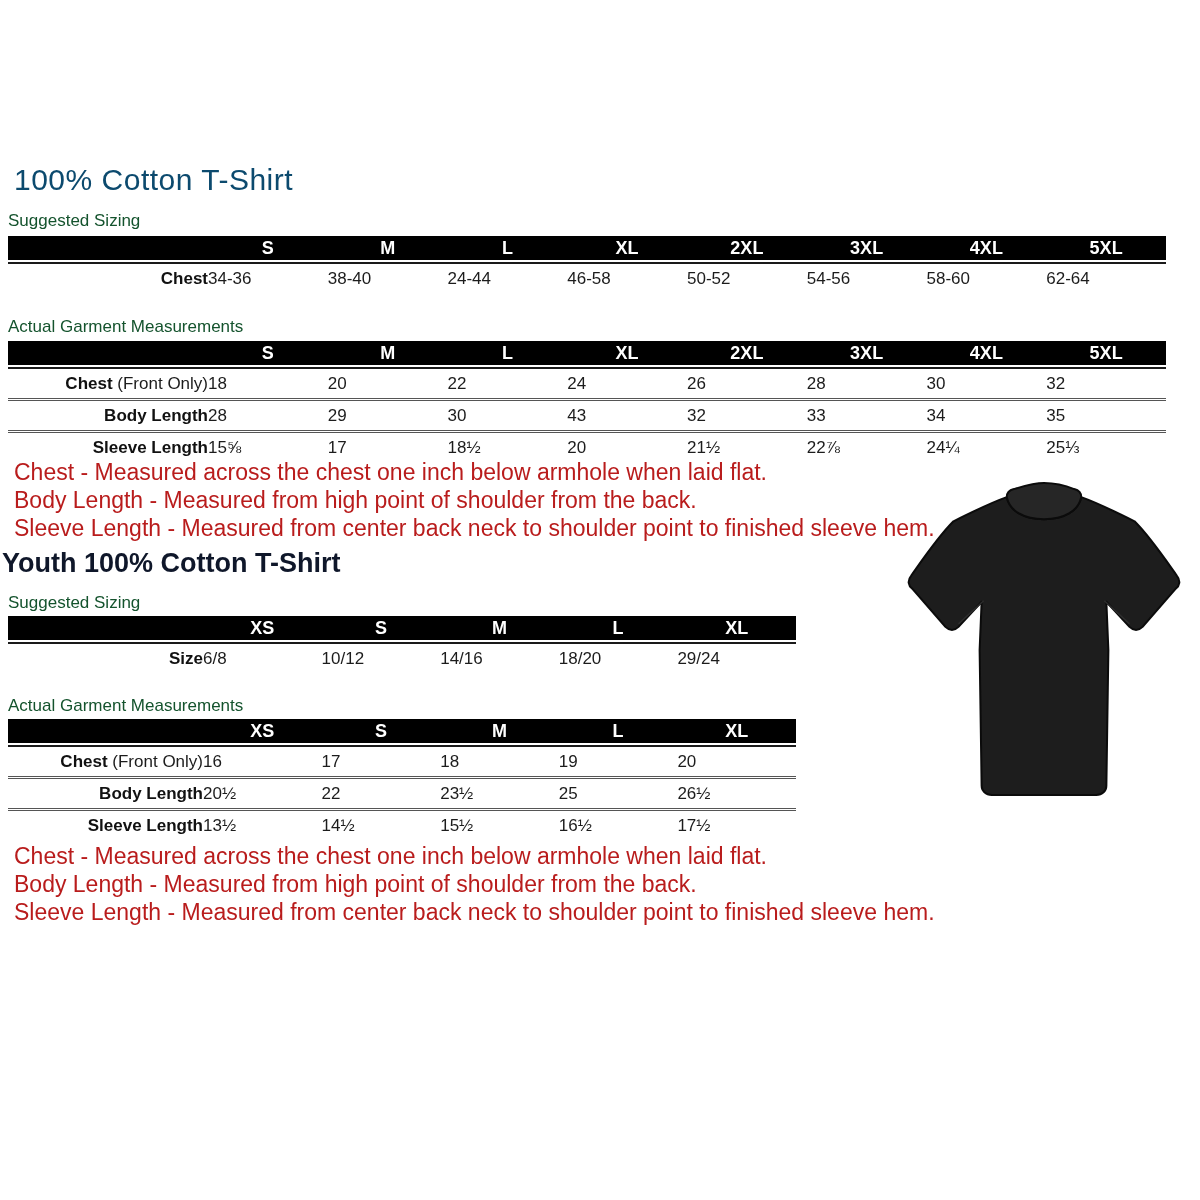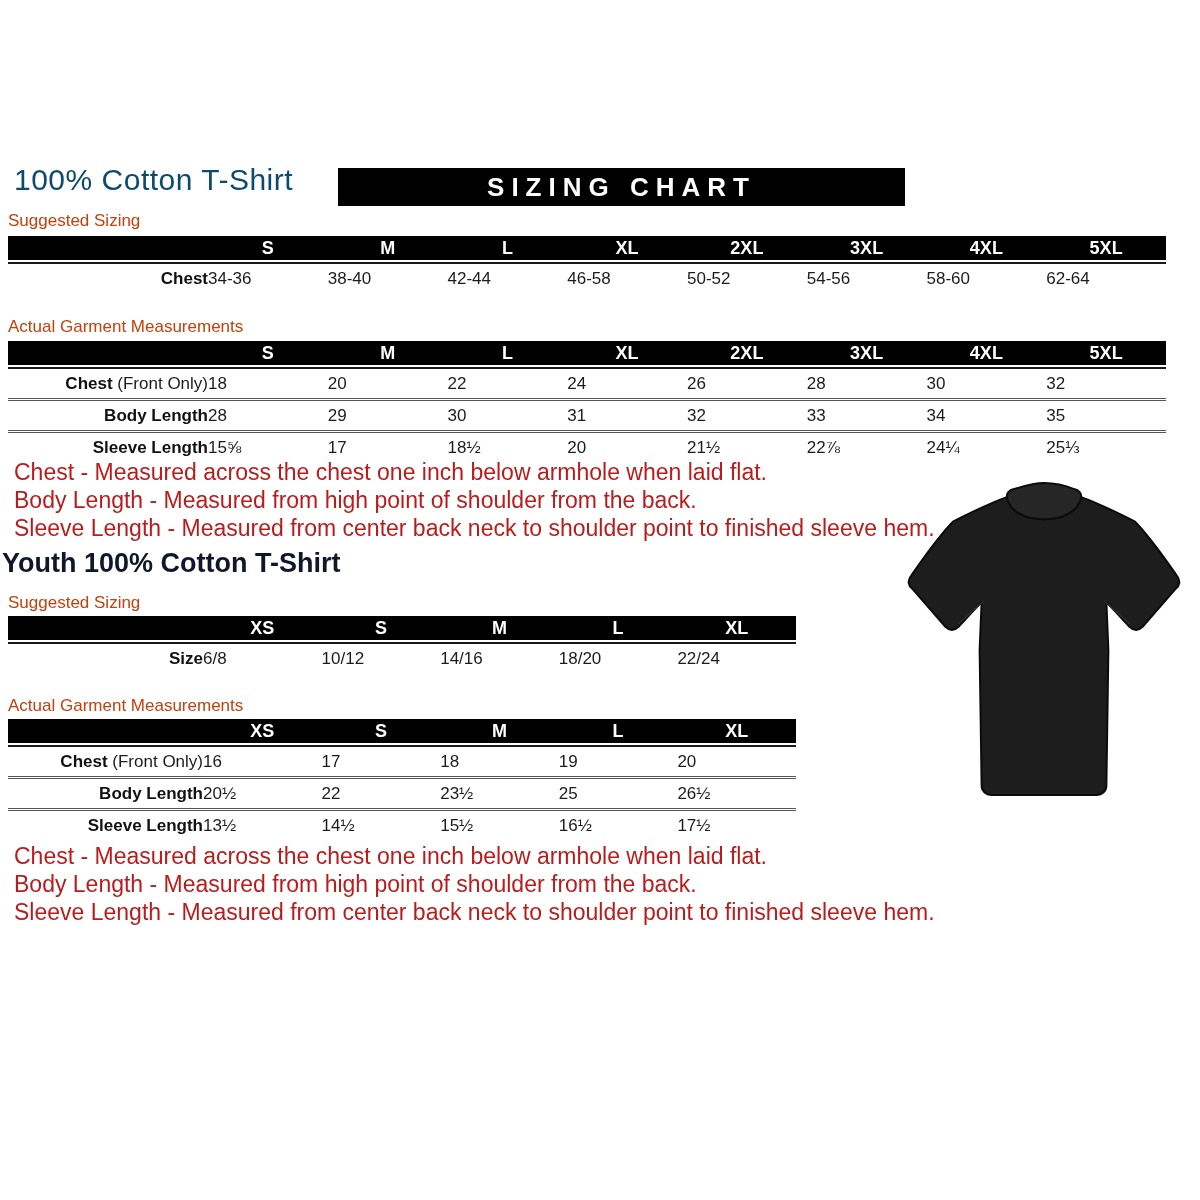--- a/index.html
+++ b/index.html
@@ -1,21 +1,21 @@
 <!DOCTYPE html>
 <html><head>
 <meta charset="utf-8">
 <style>
   html,body{margin:0;padding:0;background:#fff;}
   .page{position:relative;width:1200px;height:1200px;background:#fff;overflow:hidden;
         font-family:"Liberation Sans",sans-serif;color:#111;}
   .title{position:absolute;left:14px;top:163px;font-size:30px;font-weight:400;letter-spacing:.5px;color:#0c4a6e;}
   .banner{position:absolute;left:338px;top:168px;width:567px;height:38px;background:#000;color:#fff;
           font-weight:700;font-size:26px;letter-spacing:7px;text-align:center;line-height:39px;}
-  .sec-label{position:absolute;left:8px;font-size:17px;color:#c2410c;}
+  .sec-label{position:absolute;left:8px;font-size:17px;color:#14532d;}
   .youth-title{position:absolute;left:2px;top:548px;font-size:27px;font-weight:700;color:#0f172a;}
   table{position:absolute;left:8px;border-collapse:separate;border-spacing:0;table-layout:fixed;}
   .adult-table{width:1158px;}
   .youth-table{width:788px;}
   th{background:#000;color:#fff;font-size:18px;font-weight:700;height:24px;padding:0;text-align:center;
      border-bottom:2px solid #fff;}
   .adult-table .lbl{width:200px;}
   .youth-table .lbl{width:195px;}
   th.lbl{background:#000;}
   td{font-size:17px;height:29px;padding:0;color:#1c1c1c;}
@@ -25,21 +25,20 @@
   tbody tr + tr td{border-top:3px double #555;margin-top:25px;}
   .notes{position:absolute;left:14px;font-size:23px;line-height:28px;color:#b91c1c;}
   .tshirt{position:absolute;left:893px;top:473px;width:302px;height:342px;}
 </style>
 </head>
 <body>
 
 <div class="page">
 
   <div class="title">100% Cotton T-Shirt</div>
-  <div class="banner">SIZING CHART</div>
 
   <div class="sec-label" style="top:211px">Suggested Sizing</div>
   <table class="adult-table" style="top:236px">
       <thead>
         <tr>
           <th class="lbl"></th>
           <th>S</th>
           <th>M</th>
           <th>L</th>
           <th>XL</th>
@@ -47,21 +46,21 @@
           <th>3XL</th>
           <th>4XL</th>
           <th>5XL</th>
         </tr>
       </thead>
       <tbody>
         <tr>
           <td class="lbl"><b>Chest</b></td>
           <td>34-36</td>
           <td>38-40</td>
-          <td>42-44</td>
+          <td>24-44</td>
           <td>46-58</td>
           <td>50-52</td>
           <td>54-56</td>
           <td>58-60</td>
           <td>62-64</td>
         </tr>
       </tbody>
     </table>
 
   <div class="sec-label" style="top:317px">Actual Garment Measurements</div>
@@ -89,21 +88,21 @@
           <td>26</td>
           <td>28</td>
           <td>30</td>
           <td>32</td>
         </tr>
         <tr>
           <td class="lbl"><b>Body Length</b></td>
           <td>28</td>
           <td>29</td>
           <td>30</td>
-          <td>31</td>
+          <td>43</td>
           <td>32</td>
           <td>33</td>
           <td>34</td>
           <td>35</td>
         </tr>
         <tr>
           <td class="lbl"><b>Sleeve Length</b></td>
           <td>15⅝</td>
           <td>17</td>
           <td>18½</td>
@@ -136,21 +135,21 @@
           <th>XL</th>
         </tr>
       </thead>
       <tbody>
         <tr>
           <td class="lbl"><b>Size</b></td>
           <td>6/8</td>
           <td>10/12</td>
           <td>14/16</td>
           <td>18/20</td>
-          <td>22/24</td>
+          <td>29/24</td>
         </tr>
       </tbody>
     </table>
 
   <div class="sec-label" style="top:696px">Actual Garment Measurements</div>
   <table class="youth-table" style="top:719px">
       <thead>
         <tr>
           <th class="lbl"></th>
           <th>XS</th>

